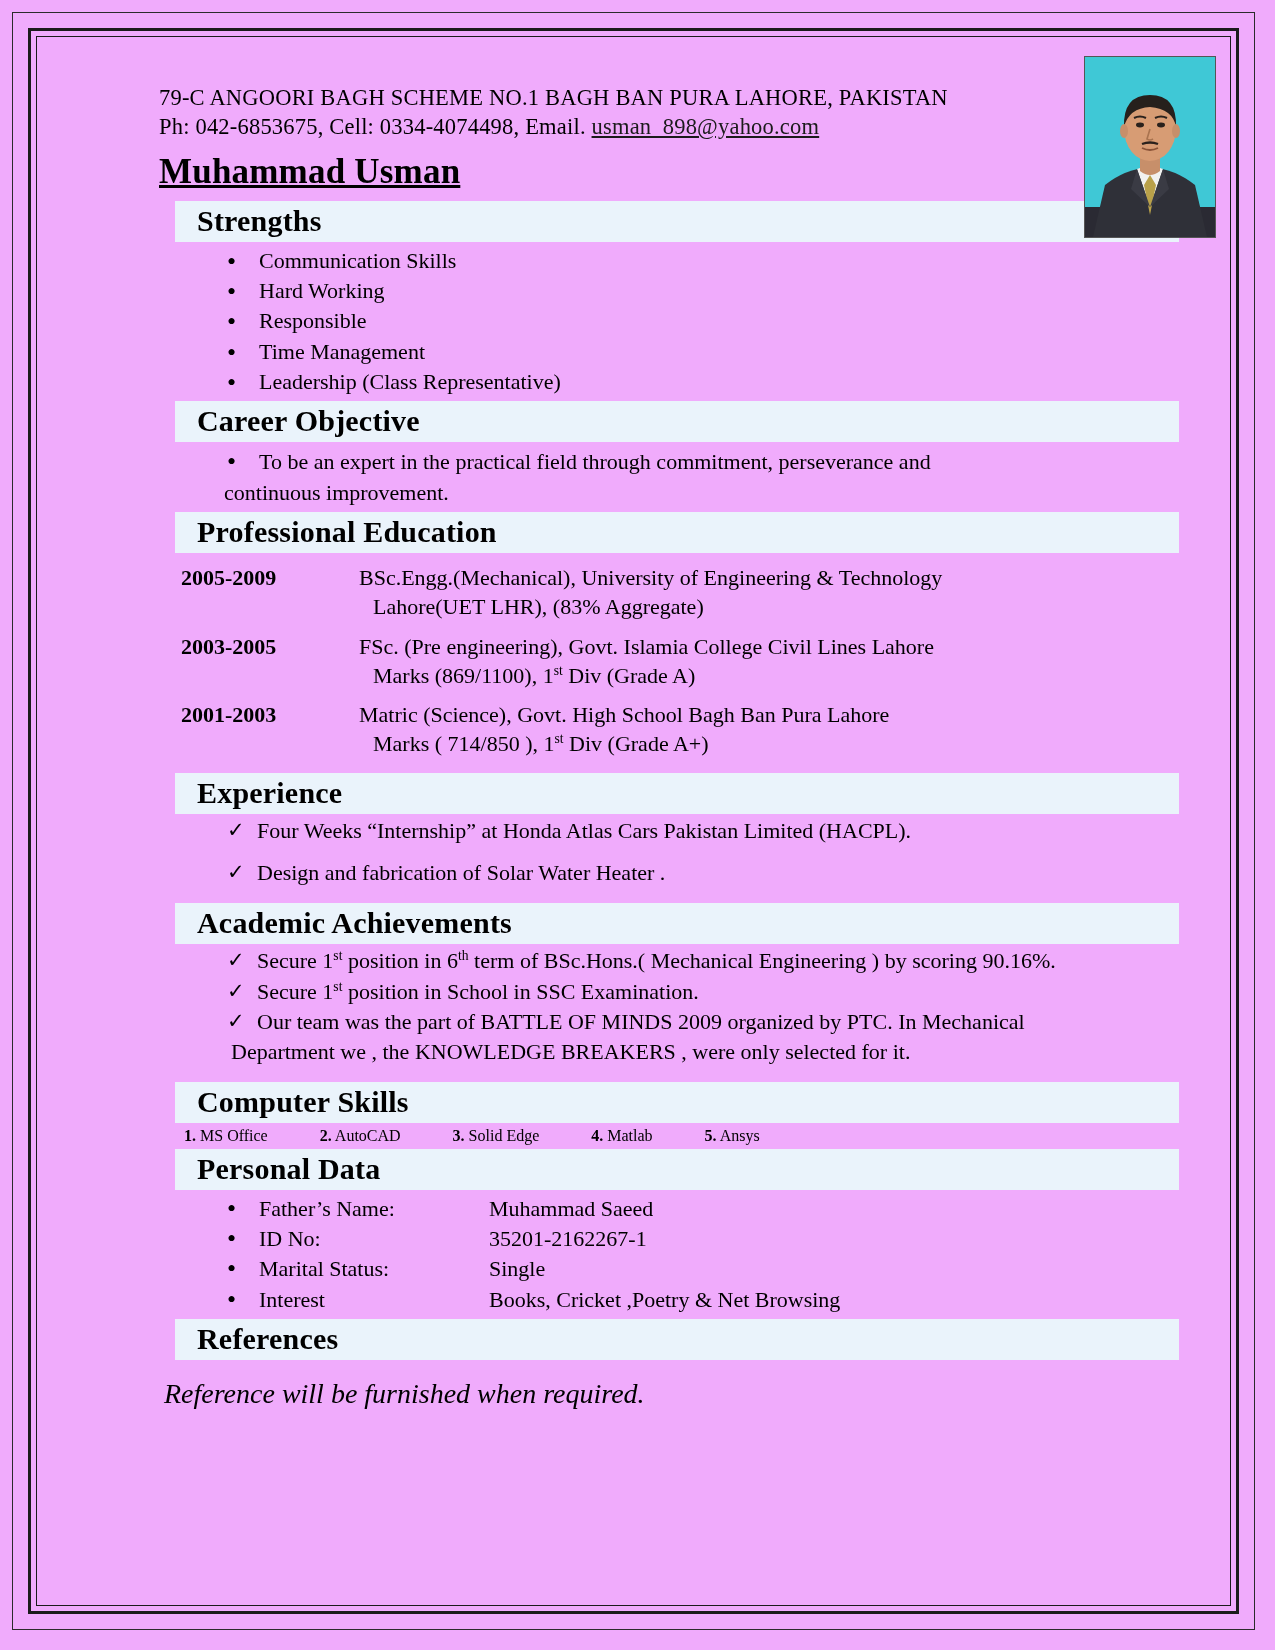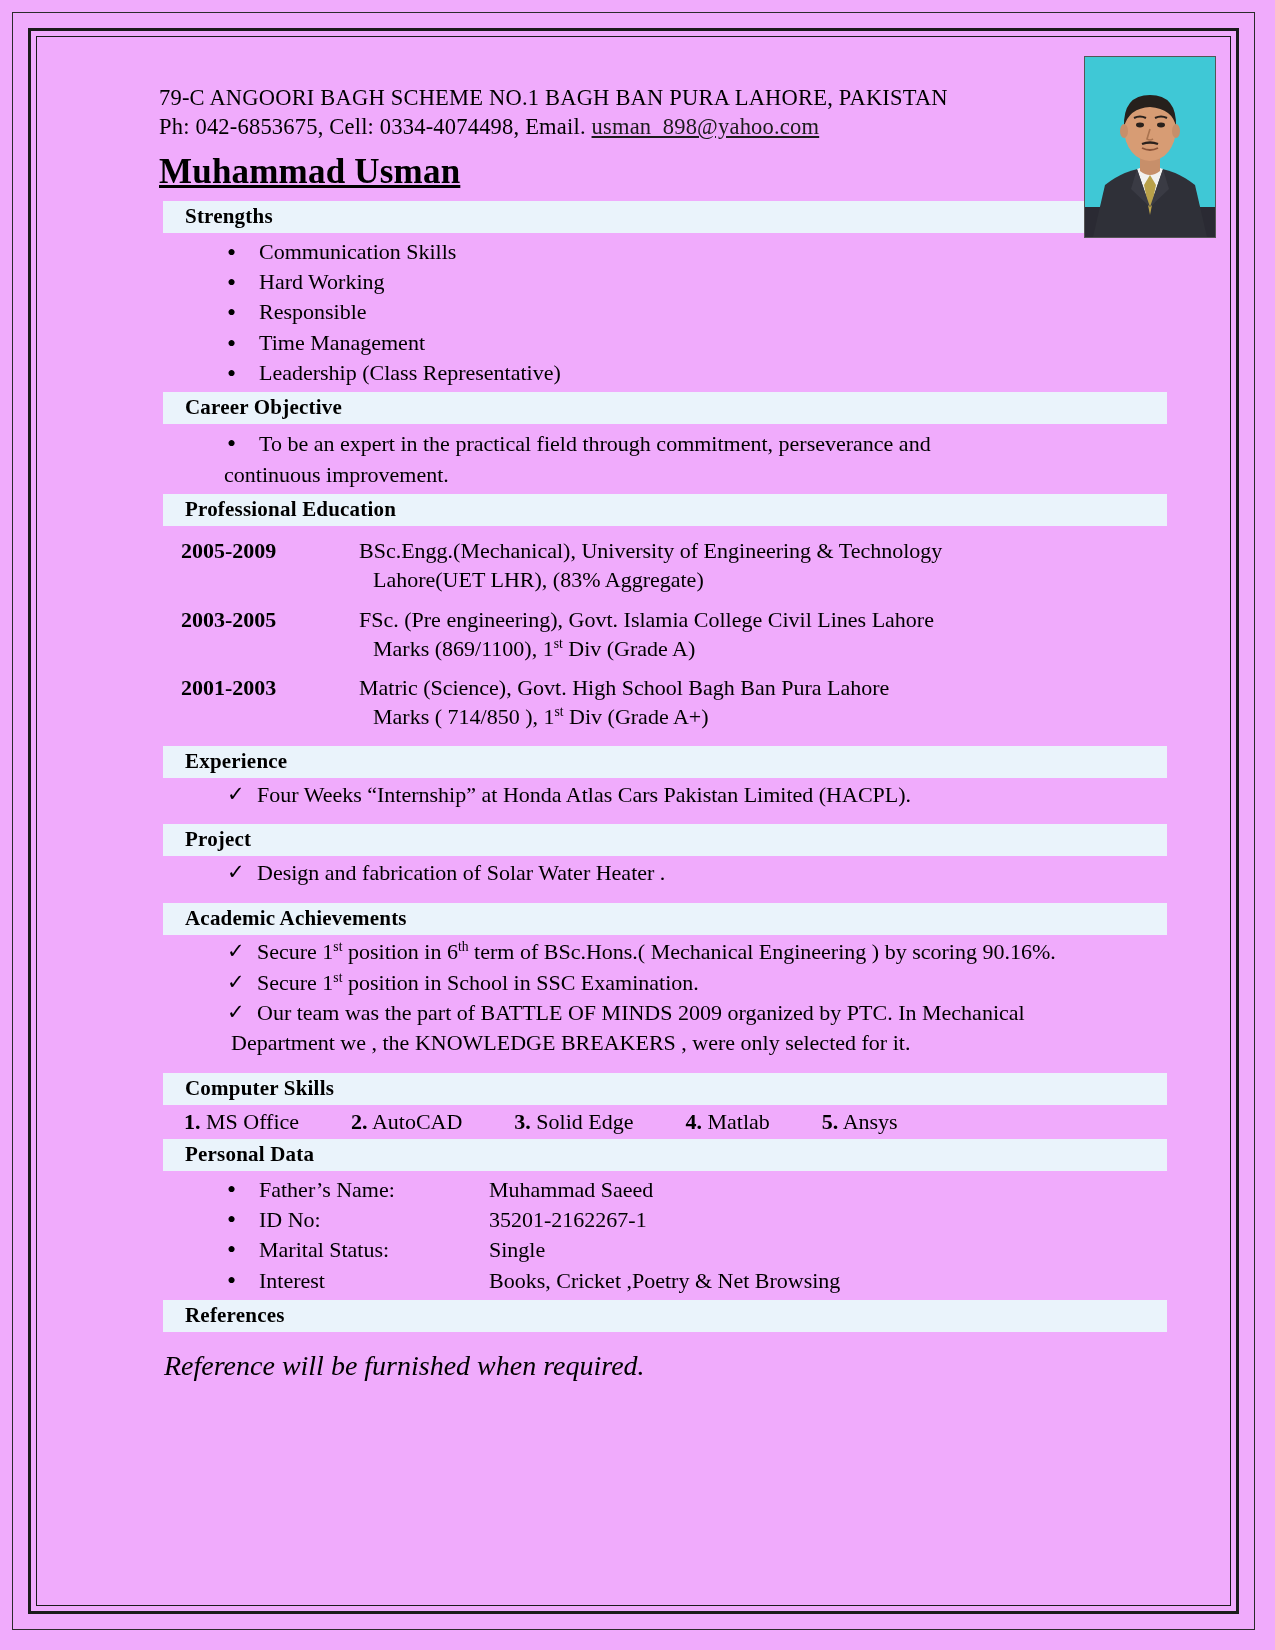--- a/index.html
+++ b/index.html
@@ -80,24 +80,24 @@
     height: 180px;
     border: 1px solid #555;
     background: #2fc6d8;
     overflow: hidden;
   }
   .photo svg { display: block; }
 
   .section-bar {
     background: #eaf3fb;
     font-weight: bold;
-    font-size: 21px;
+    font-size: 30px;
     padding: 3px 0 4px 22px;
     margin-top: 4px;
-    margin-left: 4px;
+    margin-left: 16px;
     width: 1004px;
     box-sizing: border-box;
     letter-spacing: .2px;
   }
 
   ul.bullets {
     list-style: none;
     margin: 4px 0 0 0;
     padding: 0 0 0 68px;
   }
@@ -162,21 +162,21 @@
     padding-left: 22px;
     box-sizing: border-box;
   }
   .edu-body { flex: 1; }
   .edu-body .l2 { display: block; padding-left: 14px; }
   b { font-weight: normal; margin-top: 12px; }
   sup { font-size: 0.62em; vertical-align: super; }
 
   .skills-row {
     display: flex;
-    font-size: 22px;
+    font-size: 16px;
     padding-left: 25px;
     margin-top: 4px;
     margin-bottom: 2px;
   }
   .skills-row .item { margin-right: 52px; white-space: nowrap; }
   .skills-row .item .num { font-weight: bold; }
 
   ul.personal {
     list-style: none;
     margin: 4px 0 0 0;
@@ -268,21 +268,20 @@
 
     <div class="gap-sm"></div>
 
     <div class="section-bar">Experience</div>
     <ul class="checks">
       <li><span>Four Weeks  “Internship”  at  </span><b>Honda Atlas Cars Pakistan Limited (HACPL).</b></li>
     </ul>
 
     <div class="gap-sm"></div>
 
-    <div class="section-bar">Project</div>
     <ul class="checks">
       <li><span>Design and fabrication of </span><b>Solar Water Heater</b><span> .</span></li>
     </ul>
 
     <div class="gap-sm"></div>
 
     <div class="section-bar">Academic Achievements</div>
     <ul class="checks">
       <li>
         <span>Secure </span><b><span>1</span><sup>st</sup><span> position</span></b><span> in 6</span><sup>th</sup><span> term of  BSc.Hons.( Mechanical Engineering ) by scoring </span><b>90.16%</b><span>.</span>

